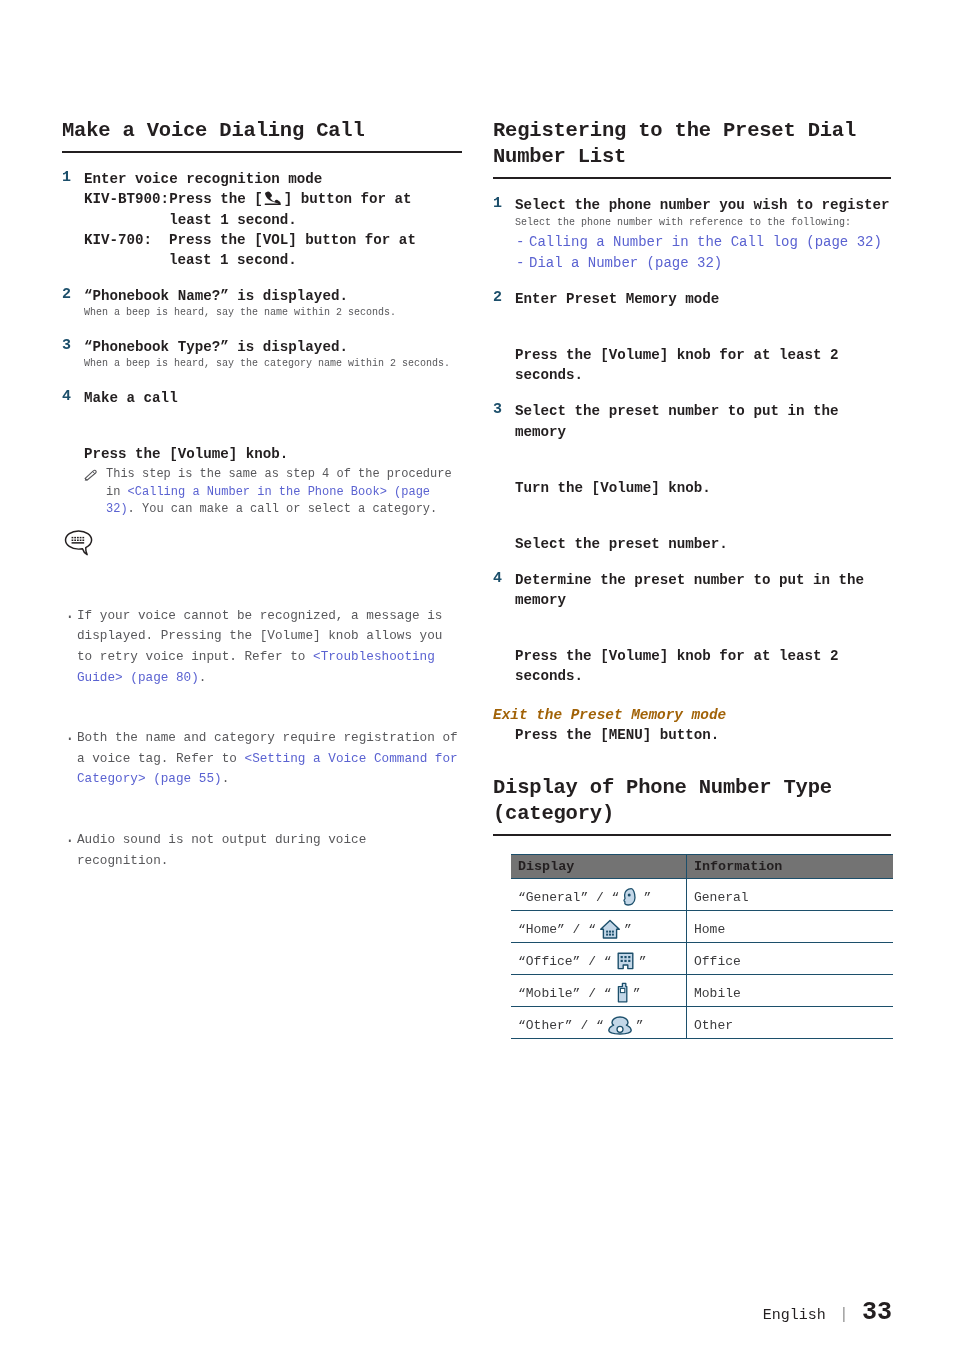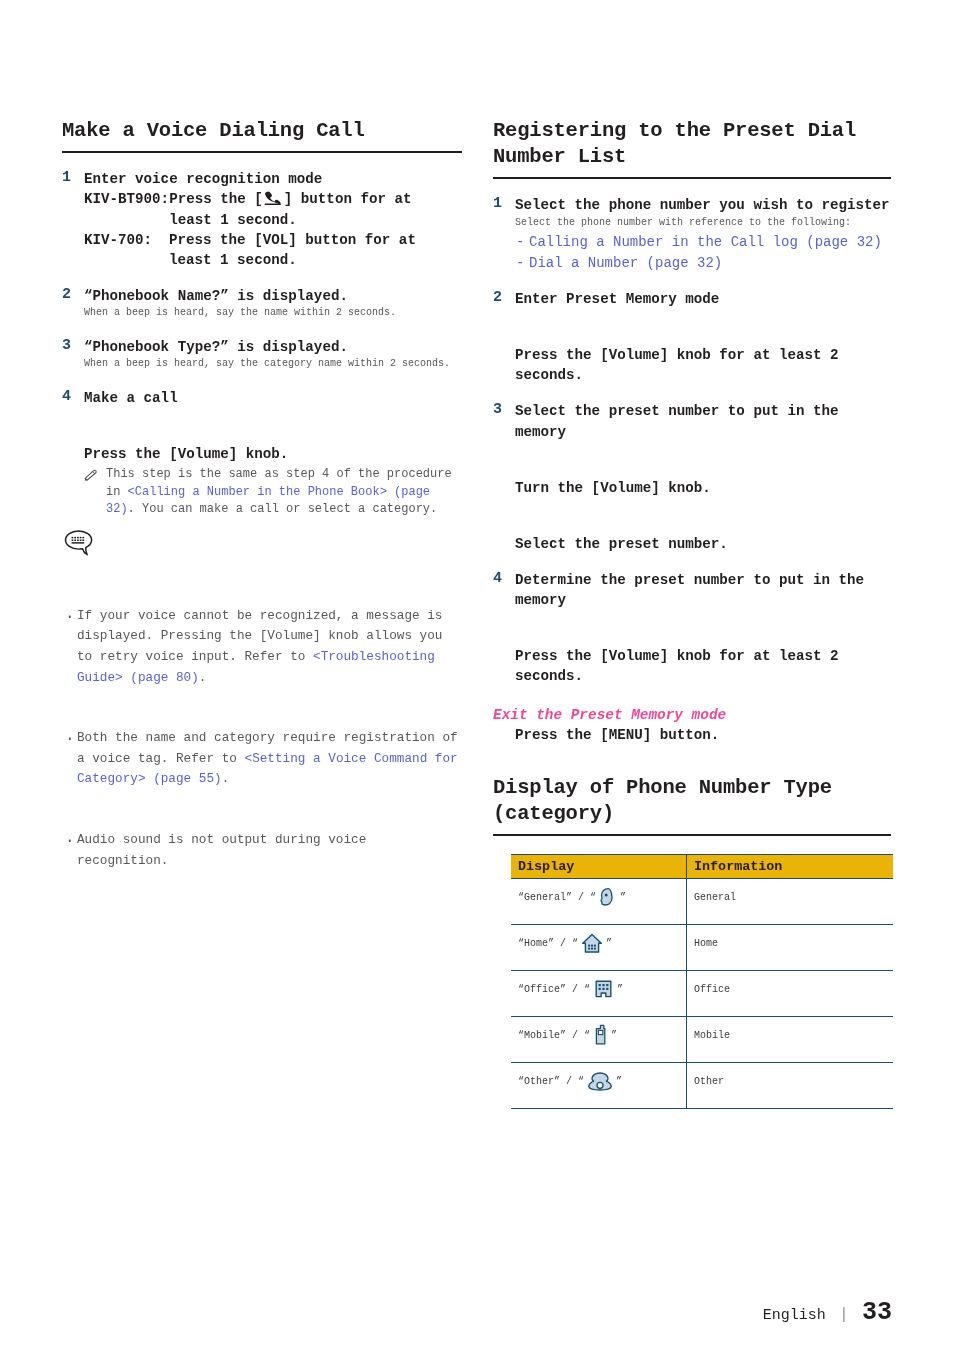--- a/index.html
+++ b/index.html
@@ -159,21 +159,21 @@
     left: 1px;
     top: 0;
     color: #5a62d1;
   }
 
   .exit-block { margin-top: 18px; }
   .exit-title {
     font-weight: bold;
     font-style: italic;
     font-size: 14.4px;
-    color: #ec4899;
+    color: #a16207;
     line-height: 1.4;
   }
   .exit-body {
     font-weight: bold;
     font-size: 14.2px;
     color: #231f20;
     padding-left: 22px;
     line-height: 1.42;
   }
 
@@ -185,34 +185,34 @@
   }
 
   
   table.cat-table {
     border-collapse: collapse;
     width: 382px;
     margin-top: 18px;
     margin-left: 18px;
   }
   table.cat-table th {
-    background: #eab308;
+    background: #737373;
     text-align: left;
     font-size: 13.4px;
     font-weight: bold;
     color: #231f20;
     padding: 4px 8px 4px 7px;
     border-top: 1.6px solid #1c4f6b;
     border-bottom: 1.6px solid #1c4f6b;
   }
   table.cat-table th.c1 { width: 160px; border-right: 1.6px solid #1c4f6b; }
   table.cat-table td {
-    font-size: 10px;
+    font-size: 13px;
     color: #3b3b3d;
-    padding: 5px 8px 14px 7px;
+    padding: 5px 8px 0 7px;
     border-bottom: 1.3px solid #1c4f6b;
     vertical-align: middle;
     height: 26px;
     margin-left: 25px;
   }
   table.cat-table td.c1 { border-right: 1.6px solid #1c4f6b; }
   .cell-inline {
     display: flex;
     align-items: center;
     white-space: nowrap;

